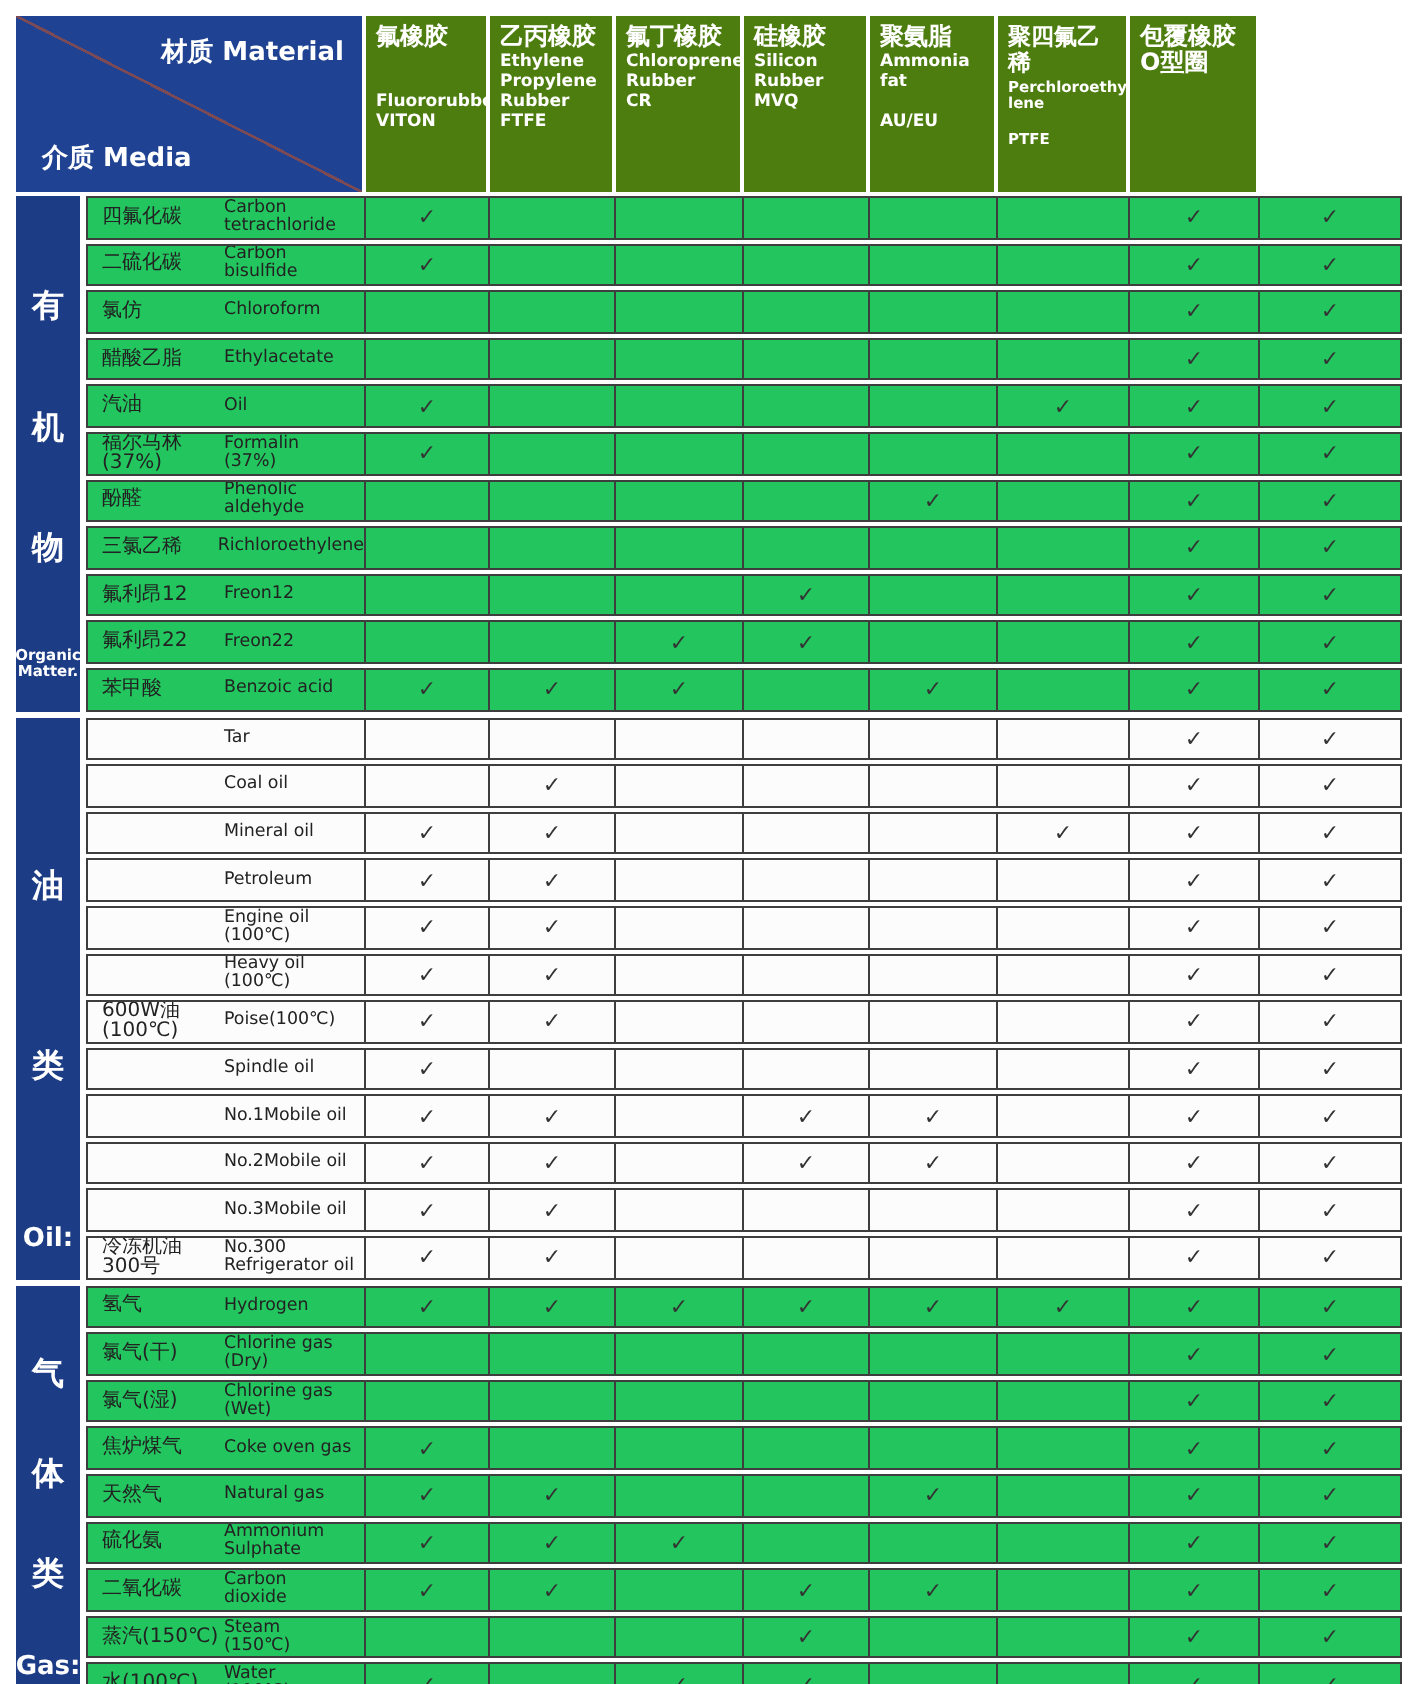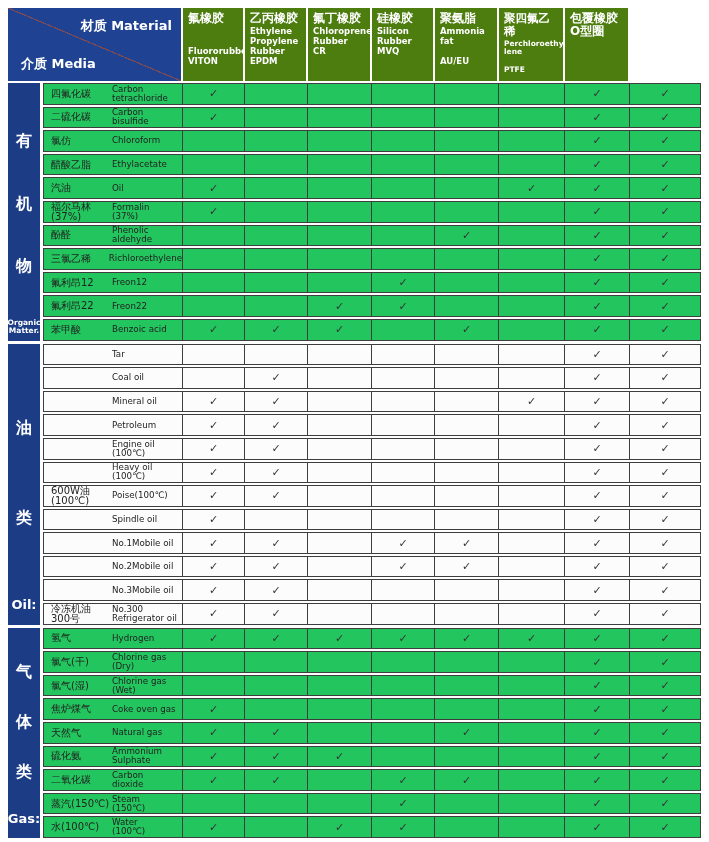--- a/index.html
+++ b/index.html
@@ -1,37 +1,37 @@
 <!DOCTYPE html>
 <html><head>
 <meta charset="utf-8">
 <style>
   * { box-sizing: border-box; margin: 0; padding: 0; }
   html, body { width: 709px; height: 842px; background: #ffffff; font-family: "DejaVu Sans", sans-serif; }
   .page { width: 709px; height: 842px; padding: 8px 8px 0 8px; }
 
   
-  .thead { display: grid; grid-template-columns: 173px 62px 63px 64px 63px 64px 66px 65px 73px; height: 73px; margin-bottom: 2px; }
+  .thead { display: grid; grid-template-columns: 173px 62px 63px 64px 63px 64px 66px 65px 73px; height: 88px; margin-bottom: 2px; }
   .corner { position: relative; color: #fff;
     background: linear-gradient(to top right, #1f4392 49.55%, #7c4a55 49.55% 50.45%, #1f4392 50.45%); }
   .corner .mat { position: absolute; top: 9px; right: 9px; font-weight: bold; font-size: 13px; }
   .corner .med { position: absolute; bottom: 8px; left: 13px; font-weight: bold; font-size: 13px; }
   .hcell { background: #4d7c0f; border-left: 2px solid #ffffff; color: #fff; padding: 4px 2px 2px 5px; overflow: hidden; }
   .hcell .cn { font-size: 12px; font-weight: bold; line-height: 1.12; white-space: pre-line; }
   .hcell .en { font-size: 8.5px; font-weight: bold; line-height: 1.16; margin-top: 2px; white-space: pre-line; }
   .hcell.c6 .cn { font-size: 11.5px; }
   .hcell.c6 .en { font-size: 7.5px; }
   .hcell.c7 .en { font-size: 6.5px; line-height: 1.22; }
 
   
   .group { display: flex; margin-bottom: 3px; }
   .gcol { width: 32px; background: #1c3c86; color: #fff; display: flex; flex-direction: column; align-items: center; margin-right: 3px; }
   .gchars { flex: 1; display: flex; flex-direction: column; justify-content: space-evenly; align-items: center;
     font-size: 16px; font-weight: bold; padding-top: 6px; }
-  .glabel { font-size: 7.5px; font-weight: bold; text-align: center; line-height: 1.1; padding-bottom: 5px; white-space: pre-line; }
+  .glabel { font-size: 7.5px; font-weight: bold; text-align: center; line-height: 1.1; padding-bottom: 15px; white-space: pre-line; }
   .glabel.big { font-size: 13px; padding-bottom: 12px; }
   .rows { flex: 1; display: flex; flex-direction: column; gap: 2px; }
   .row { display: grid; grid-template-columns: 138px 62px 63px 64px 63px 64px 66px 65px 71px; height: 19.6px;
     border: 1px solid #3e3e3e; box-sizing: content-box; }
   .g-shaded .row { background: #22c55e; }
   .g-light  .row { background: #fcfcfc; }
   .cell { border-left: 1px solid #3e3e3e; display: flex; align-items: center; justify-content: center; overflow: hidden; }
   .media { border-left: none; justify-content: flex-start; }
   .media .cn { width: 68px; padding-left: 7px; font-size: 10px; line-height: 1.0; color: #222; white-space: pre-line; }
   .media .en { flex: 1; font-size: 8.7px; line-height: 1.04; color: #222; white-space: pre-line; }
@@ -52,21 +52,21 @@
         <div class="en">
 
 Fluororubber
 VITON</div>
       </div>
       <div class="hcell c2">
         <div class="cn">乙丙橡胶</div>
         <div class="en">Ethylene
 Propylene
 Rubber
-EPDM</div>
+FTFE</div>
       </div>
       <div class="hcell c3">
         <div class="cn">氟丁橡胶</div>
         <div class="en">Chloroprene
 Rubber
 CR</div>
       </div>
       <div class="hcell c4">
         <div class="cn">硅橡胶</div>
         <div class="en">Silicon

